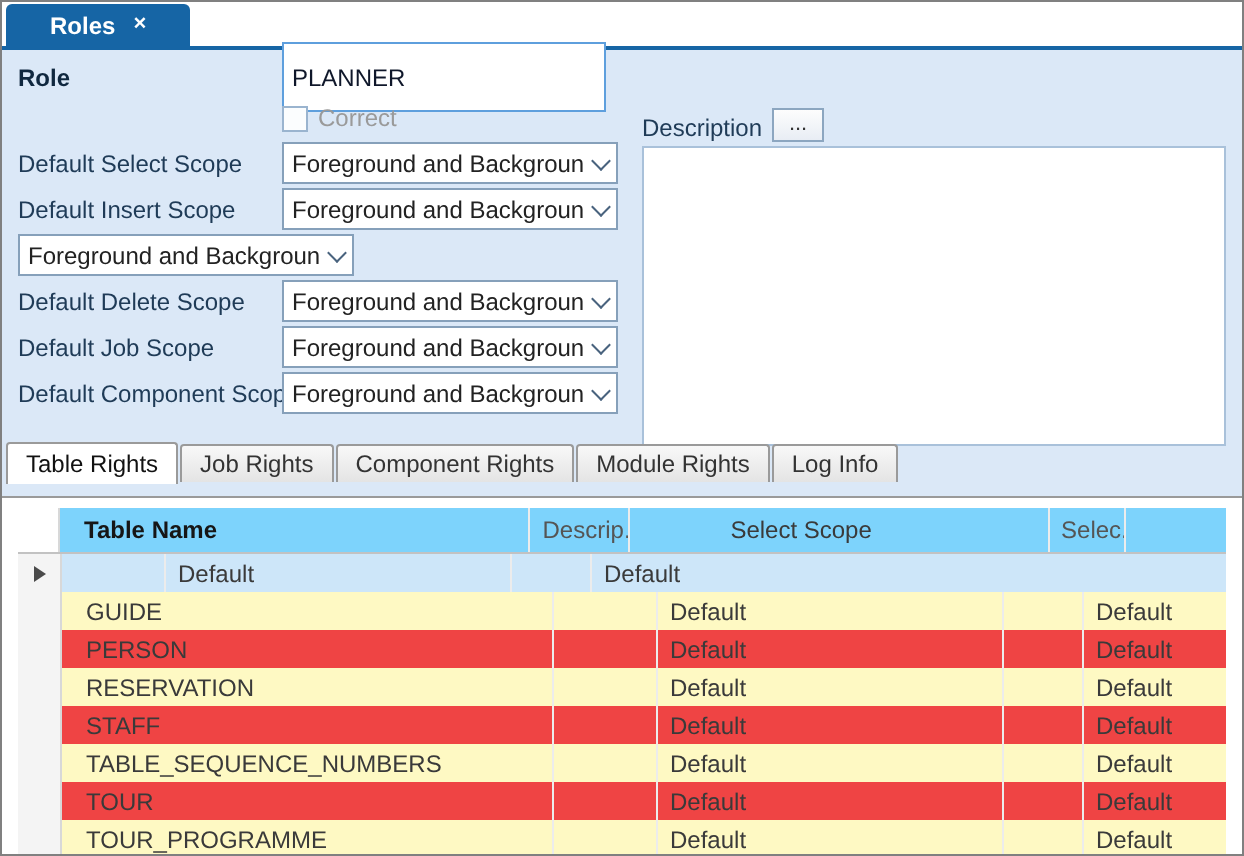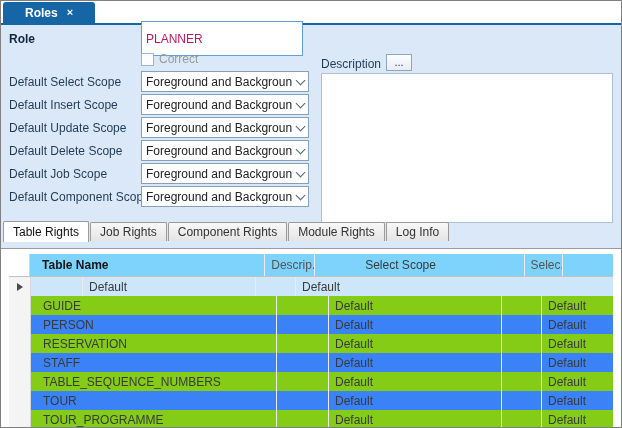--- a/index.html
+++ b/index.html
@@ -17,21 +17,21 @@
   }
   .doc-tab .close{font-weight:bold;font-size:11px;cursor:default;line-height:1;}
   
   .form-left{position:absolute;left:8px;top:27px;}
   .frow{display:flex;align-items:center;height:21px;margin-bottom:2px;}
   .frow .lbl{width:132px;white-space:nowrap;}
   .bold{font-weight:bold;color:#10283f;}
   .textbox{
     width:162px;height:35px;box-sizing:border-box;border:1px solid #5e9fdd;
     background:#ffffff;padding:0 4px;font-family:"Liberation Sans",sans-serif;
-    font-size:12px;color:#be185d;outline:none;
+    font-size:12px;color:#0f172a;outline:none;
   }
   .cbrow{display:flex;align-items:center;height:16px;margin-bottom:4px;}
   .cbrow .spacer{width:132px;}
   .cb{width:13px;height:13px;box-sizing:border-box;border:1px solid #9ab4cf;background:#fbfdfe;margin-right:5px;}
   .cb-label{color:#9a9a9a;}
   .combo{
     width:168px;height:21px;box-sizing:border-box;border:1px solid #86a0ba;background:#ffffff;
     display:flex;align-items:center;padding-left:4px;color:#222;
   }
   .combo .val{flex:1;white-space:nowrap;overflow:hidden;}
@@ -60,22 +60,22 @@
   .gcell{box-sizing:border-box;display:flex;align-items:center;padding-left:6px;white-space:nowrap;overflow:hidden;border-right:1px solid #ececec;}
   .c-sel0{width:22px;padding-left:0;justify-content:center;background:#f4f4f4;border-right:1px solid #d8d8d8;}
   .c-name{width:246px;padding-left:12px;}
   .c-desc{width:52px;color:#555;}
   .c-ss{width:173px;}
   .c-s2{width:40px;color:#555;}
   .c-is{flex:1;border-right:none;}
   .ghead .c-name{font-weight:bold;color:#161616;}
   .ghead .c-ss,.ghead .c-is{color:#3a3a3a;margin-left:44px;}
   .ghead .c-sel0{background:#ffffff;}
-  .grow{display:flex;height:19px;align-items:stretch;color:#3a3a3a;background:#3b82f6;}
-  .grow.alt{background:#84cc16;}
+  .grow{display:flex;height:19px;align-items:stretch;color:#3a3a3a;background:#ef4444;}
+  .grow.alt{background:#fef9c3;}
   .grow.selected{background:#cde6f9;}
   .grow .c-desc,.grow .c-s2{color:#3a3a3a;}
   .arrow{width:0;height:0;border-left:6px solid #4a4a4a;border-top:4px solid transparent;border-bottom:4px solid transparent;}
 </style>
 </head>
 <body>
 
 <div class="window">
 
   <div class="tabstrip">
@@ -112,21 +112,20 @@
       <span class="lbl">Default Insert Scope</span>
       <div class="combo">
         <span class="val">Foreground and Background</span>
         <span class="chevbox">
             <span class="chev"></span>
           </span>
       </div>
     </div>
 
     <div class="frow">
-      <span class="lbl">Default Update Scope</span>
       <div class="combo">
         <span class="val">Foreground and Background</span>
         <span class="chevbox">
             <span class="chev"></span>
           </span>
       </div>
     </div>
 
     <div class="frow">
       <span class="lbl">Default Delete Scope</span>

